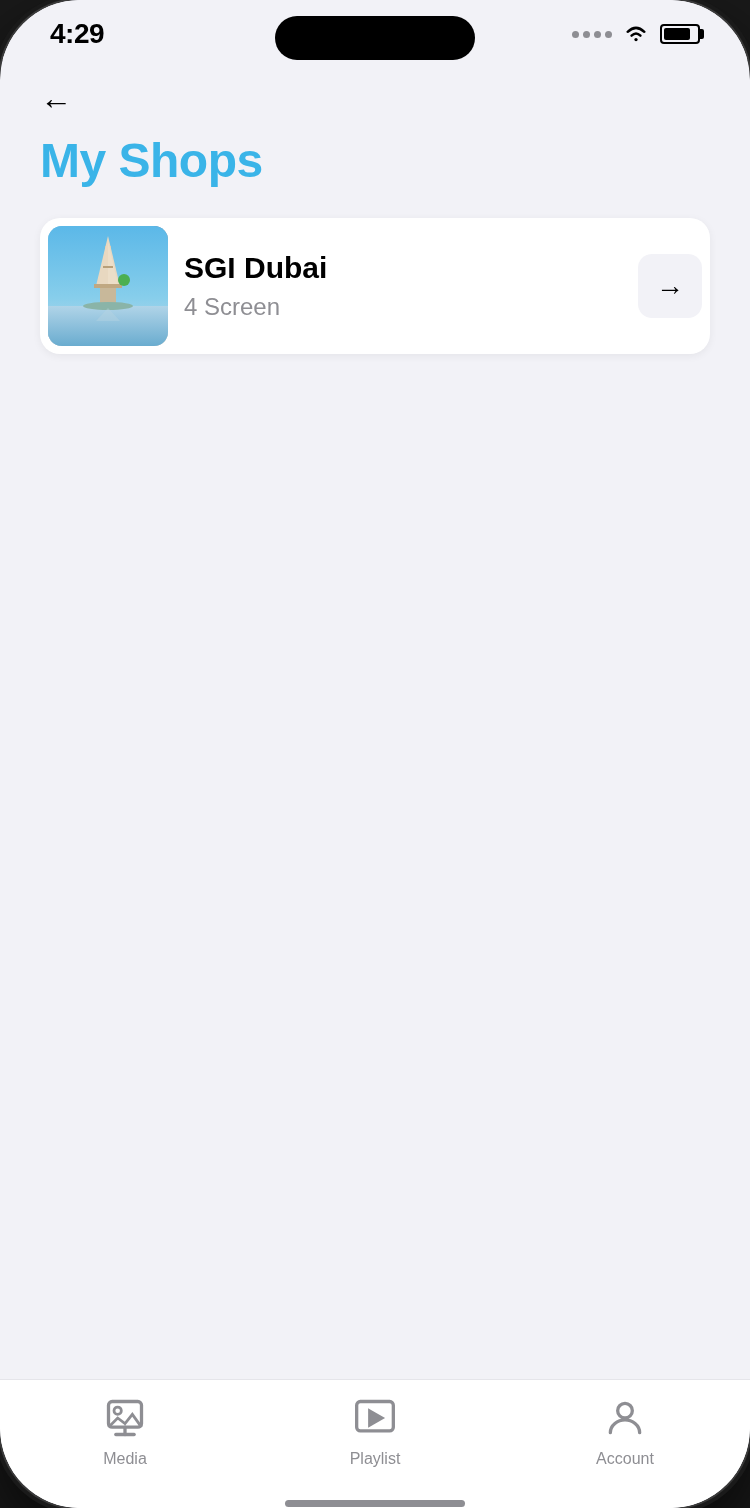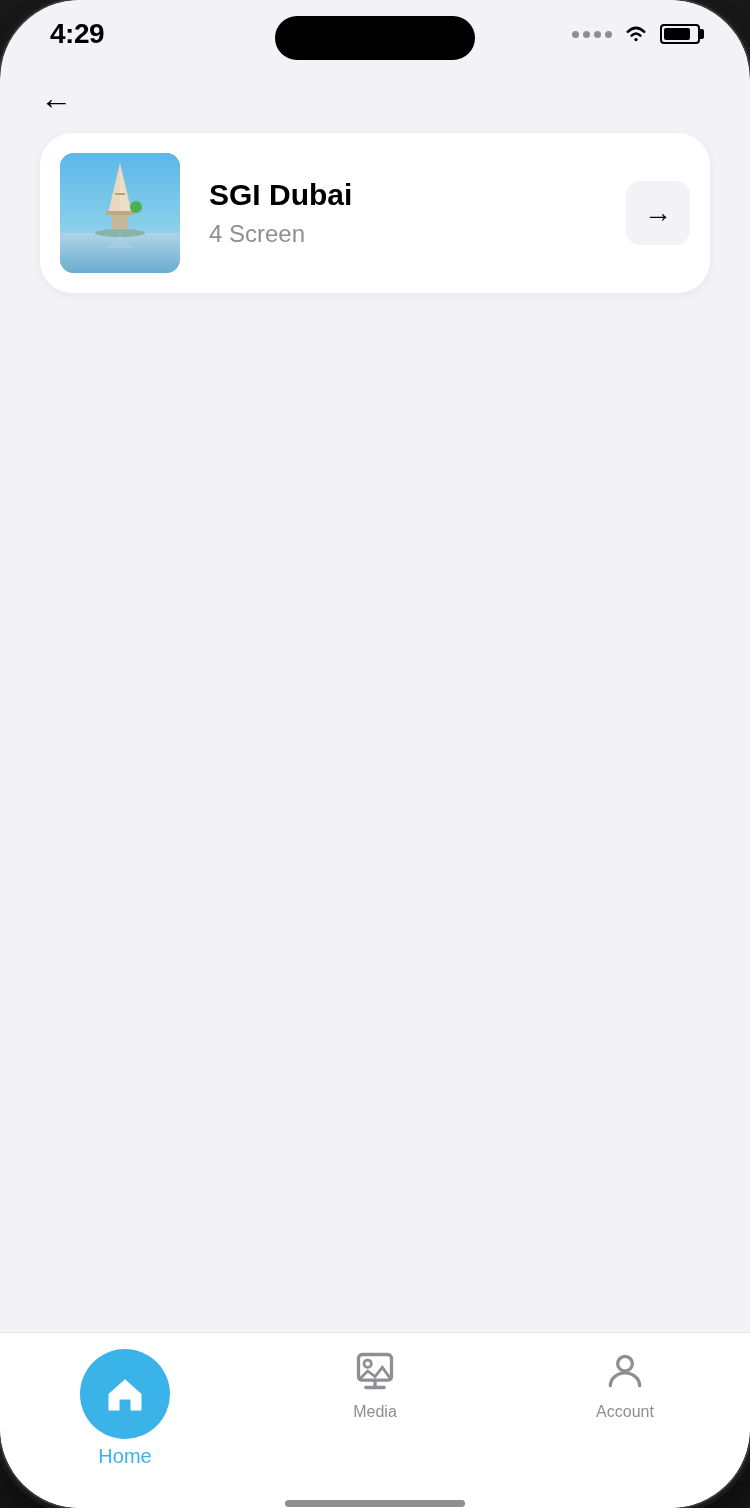--- a/index.html
+++ b/index.html
@@ -166,25 +166,25 @@
       font-size: 48px;
       font-weight: 700;
       color: #3ab4e8;
       margin-bottom: 30px;
       letter-spacing: -0.5px;
     }
 
     
     .shop-card {
       background: #fff;
-      border-radius: 32px;
-      padding: 20px;
-      display: flex;
-      align-items: center;
-      gap: 29px;
+      border-radius: 20px;
+      padding: 8px;
+      display: flex;
+      align-items: center;
+      gap: 16px;
       box-shadow: 0 2px 8px rgba(0,0,0,0.06);
       cursor: pointer;
     }
 
     .shop-image {
       width: 120px;
       height: 120px;
       border-radius: 14px;
       overflow: hidden;
       flex-shrink: 0;
@@ -329,20 +329,21 @@
         </div>
       </div>
     </div>
 
     <div class="content">
 
       <div class="back-button">
         <span class="back-arrow">←</span>
       </div>
 
+      <div class="page-title">My Shops</div>
 
       <div class="shop-card">
 
         <div class="shop-image">
           <svg viewBox="0 0 120 120" xmlns="http://www.w3.org/2000/svg">
 
             <defs>
               <linearGradient id="skyGrad" x1="0" y1="0" x2="0" y2="1">
                 <stop offset="0%" stop-color="#5bb8e8"></stop>
                 <stop offset="60%" stop-color="#87ceeb"></stop>
@@ -384,46 +385,47 @@
         </div>
 
         <div class="shop-arrow">
           <span>→</span>
         </div>
       </div>
     </div>
 
     <div class="tab-bar">
 
-      <div class="tab-item">
-        <div class="tab-icon-wrap">
-          <div class="tab-icon-active">
-            <svg viewBox="0 0 24 24" xmlns="http://www.w3.org/2000/svg">
-              <path d="M3 12L12 4L21 12V21H15V15H9V21H3V12Z" fill="#fff"></path>
-            </svg>
-          </div>
-        </div>
-        <span class="tab-label-active">Home</span>
-      </div>
 
       <div class="tab-item">
         <div class="tab-icon-wrap">
           <div class="tab-icon">
             <svg viewBox="0 0 24 24" xmlns="http://www.w3.org/2000/svg">
               <rect x="3" y="3" width="18" height="14" rx="2" stroke="#8e8e93" stroke-width="1.8" fill="none"></rect>
               <circle cx="8" cy="8" r="2" stroke="#8e8e93" stroke-width="1.5" fill="none"></circle>
               <polyline points="3,17 8,12 12,15 16,10 21,17" stroke="#8e8e93" stroke-width="1.5" fill="none"></polyline>
               <line x1="7" y1="21" x2="17" y2="21" stroke="#8e8e93" stroke-width="1.8" stroke-linecap="round"></line>
               <line x1="12" y1="17" x2="12" y2="21" stroke="#8e8e93" stroke-width="1.8" stroke-linecap="round"></line>
             </svg>
           </div>
         </div>
         <span class="tab-label">Media</span>
       </div>
 
+      <div class="tab-item">
+        <div class="tab-icon-wrap">
+          <div class="tab-icon">
+            <svg viewBox="0 0 24 24" xmlns="http://www.w3.org/2000/svg">
+              <rect x="2" y="3" width="20" height="16" rx="2" stroke="#8e8e93" stroke-width="1.8" fill="none"></rect>
+              <polygon points="9,8 16,12 9,16" stroke="#8e8e93" stroke-width="1.5" fill="#8e8e93"></polygon>
+            </svg>
+          </div>
+        </div>
+        <span class="tab-label">Playlist</span>
+      </div>
 
       <div class="tab-item">
         <div class="tab-icon-wrap">
           <div class="tab-icon">
             <svg viewBox="0 0 24 24" xmlns="http://www.w3.org/2000/svg">
               <circle cx="12" cy="8" r="4" stroke="#8e8e93" stroke-width="1.8" fill="none"></circle>
               <path d="M4 20 C4 16 8 13 12 13 C16 13 20 16 20 20" stroke="#8e8e93" stroke-width="1.8" stroke-linecap="round" fill="none"></path>
             </svg>
           </div>
         </div>

